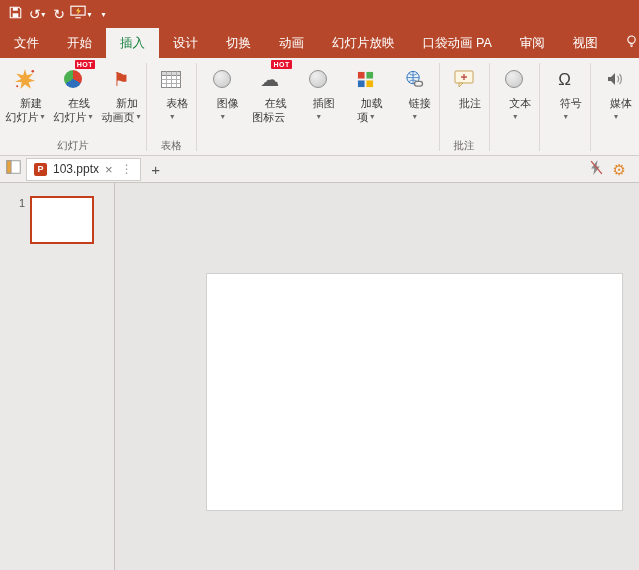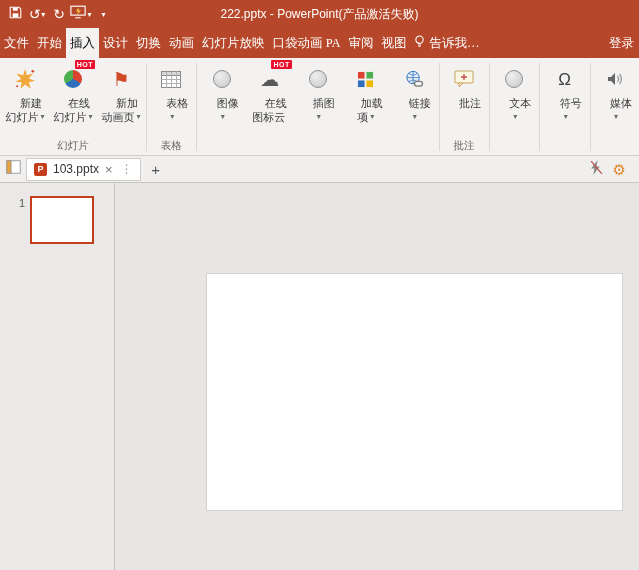--- a/index.html
+++ b/index.html
@@ -9,22 +9,22 @@
   
   .titlebar{height:28px;background:#B7472A;display:flex;align-items:center;padding:0 4px;color:#fff;position:relative;flex:none;}
   .qat{display:flex;align-items:center;}
   .qat-btn{height:24px;min-width:22px;display:flex;align-items:center;justify-content:center;color:#fff;}
   .qat-glyph{font-size:14px;line-height:1;}
   .qat-caret{font-size:8px;margin-left:1px;}
   .win-title{position:absolute;left:0;right:0;text-align:center;font-size:12px;color:#fff;pointer-events:none;}
 
   
   .menubar{height:30px;background:#B7472A;display:flex;align-items:stretch;color:#fff;font-size:12.5px;flex:none;}
-  .mtab{padding:0 4px;display:flex;align-items:center;gap:4px;white-space:nowrap;font-family:Liberation Serif, serif;}
-  .mtab.selected{background:#F3F2F1;color:#000000;}
+  .mtab{padding:0 14px;display:flex;align-items:center;gap:4px;white-space:nowrap;}
+  .mtab.selected{background:#F3F2F1;color:#15803d;}
   .mtab.signin{margin-left:auto;padding-right:5px;overflow:hidden;}
 
   
   .ribbon{height:96px;background:#F3F2F1;border-bottom:1px solid #D2CECA;display:flex;align-items:stretch;padding:1px 0 0 1px;box-sizing:content-box;flex:none;}
   .rgroup{display:flex;flex-direction:column;}
   .rbtns{display:flex;flex:1;align-items:stretch;}
   .rlabel{height:17px;line-height:15px;font-size:10.5px;color:#696662;text-align:center;}
   .rsep{width:1px;background:#DCD9D5;margin:4px 1px;}
   .rbtn{min-width:42px;padding:3px 3px 0 3px;display:flex;flex-direction:column;align-items:center;position:relative;font-size:11px;color:#3B3A39;}
   .iconbox{height:34px;display:flex;align-items:center;justify-content:center;}
@@ -89,21 +89,20 @@
               <path d="M6 14h6" stroke="#fff" stroke-width="1.2"></path>
               <path d="M10 2.5l-3.2 4.2h2.6L7.8 11l4.4-5.2H9.6z" fill="#FFD34D"></path>
             </svg>
         </span>
         <span class="qat-caret">▾</span>
       </div>
       <div class="qat-btn">
         <span class="qat-caret">▾</span>
       </div>
     </div>
-    <div class="win-title">222.pptx - PowerPoint(产品激活失败)</div>
   </div>
 
   <div class="menubar">
     <div class="mtab">
         <span>文件</span>
       </div>
     <div class="mtab">
         <span>开始</span>
       </div>
     <div class="mtab selected">

